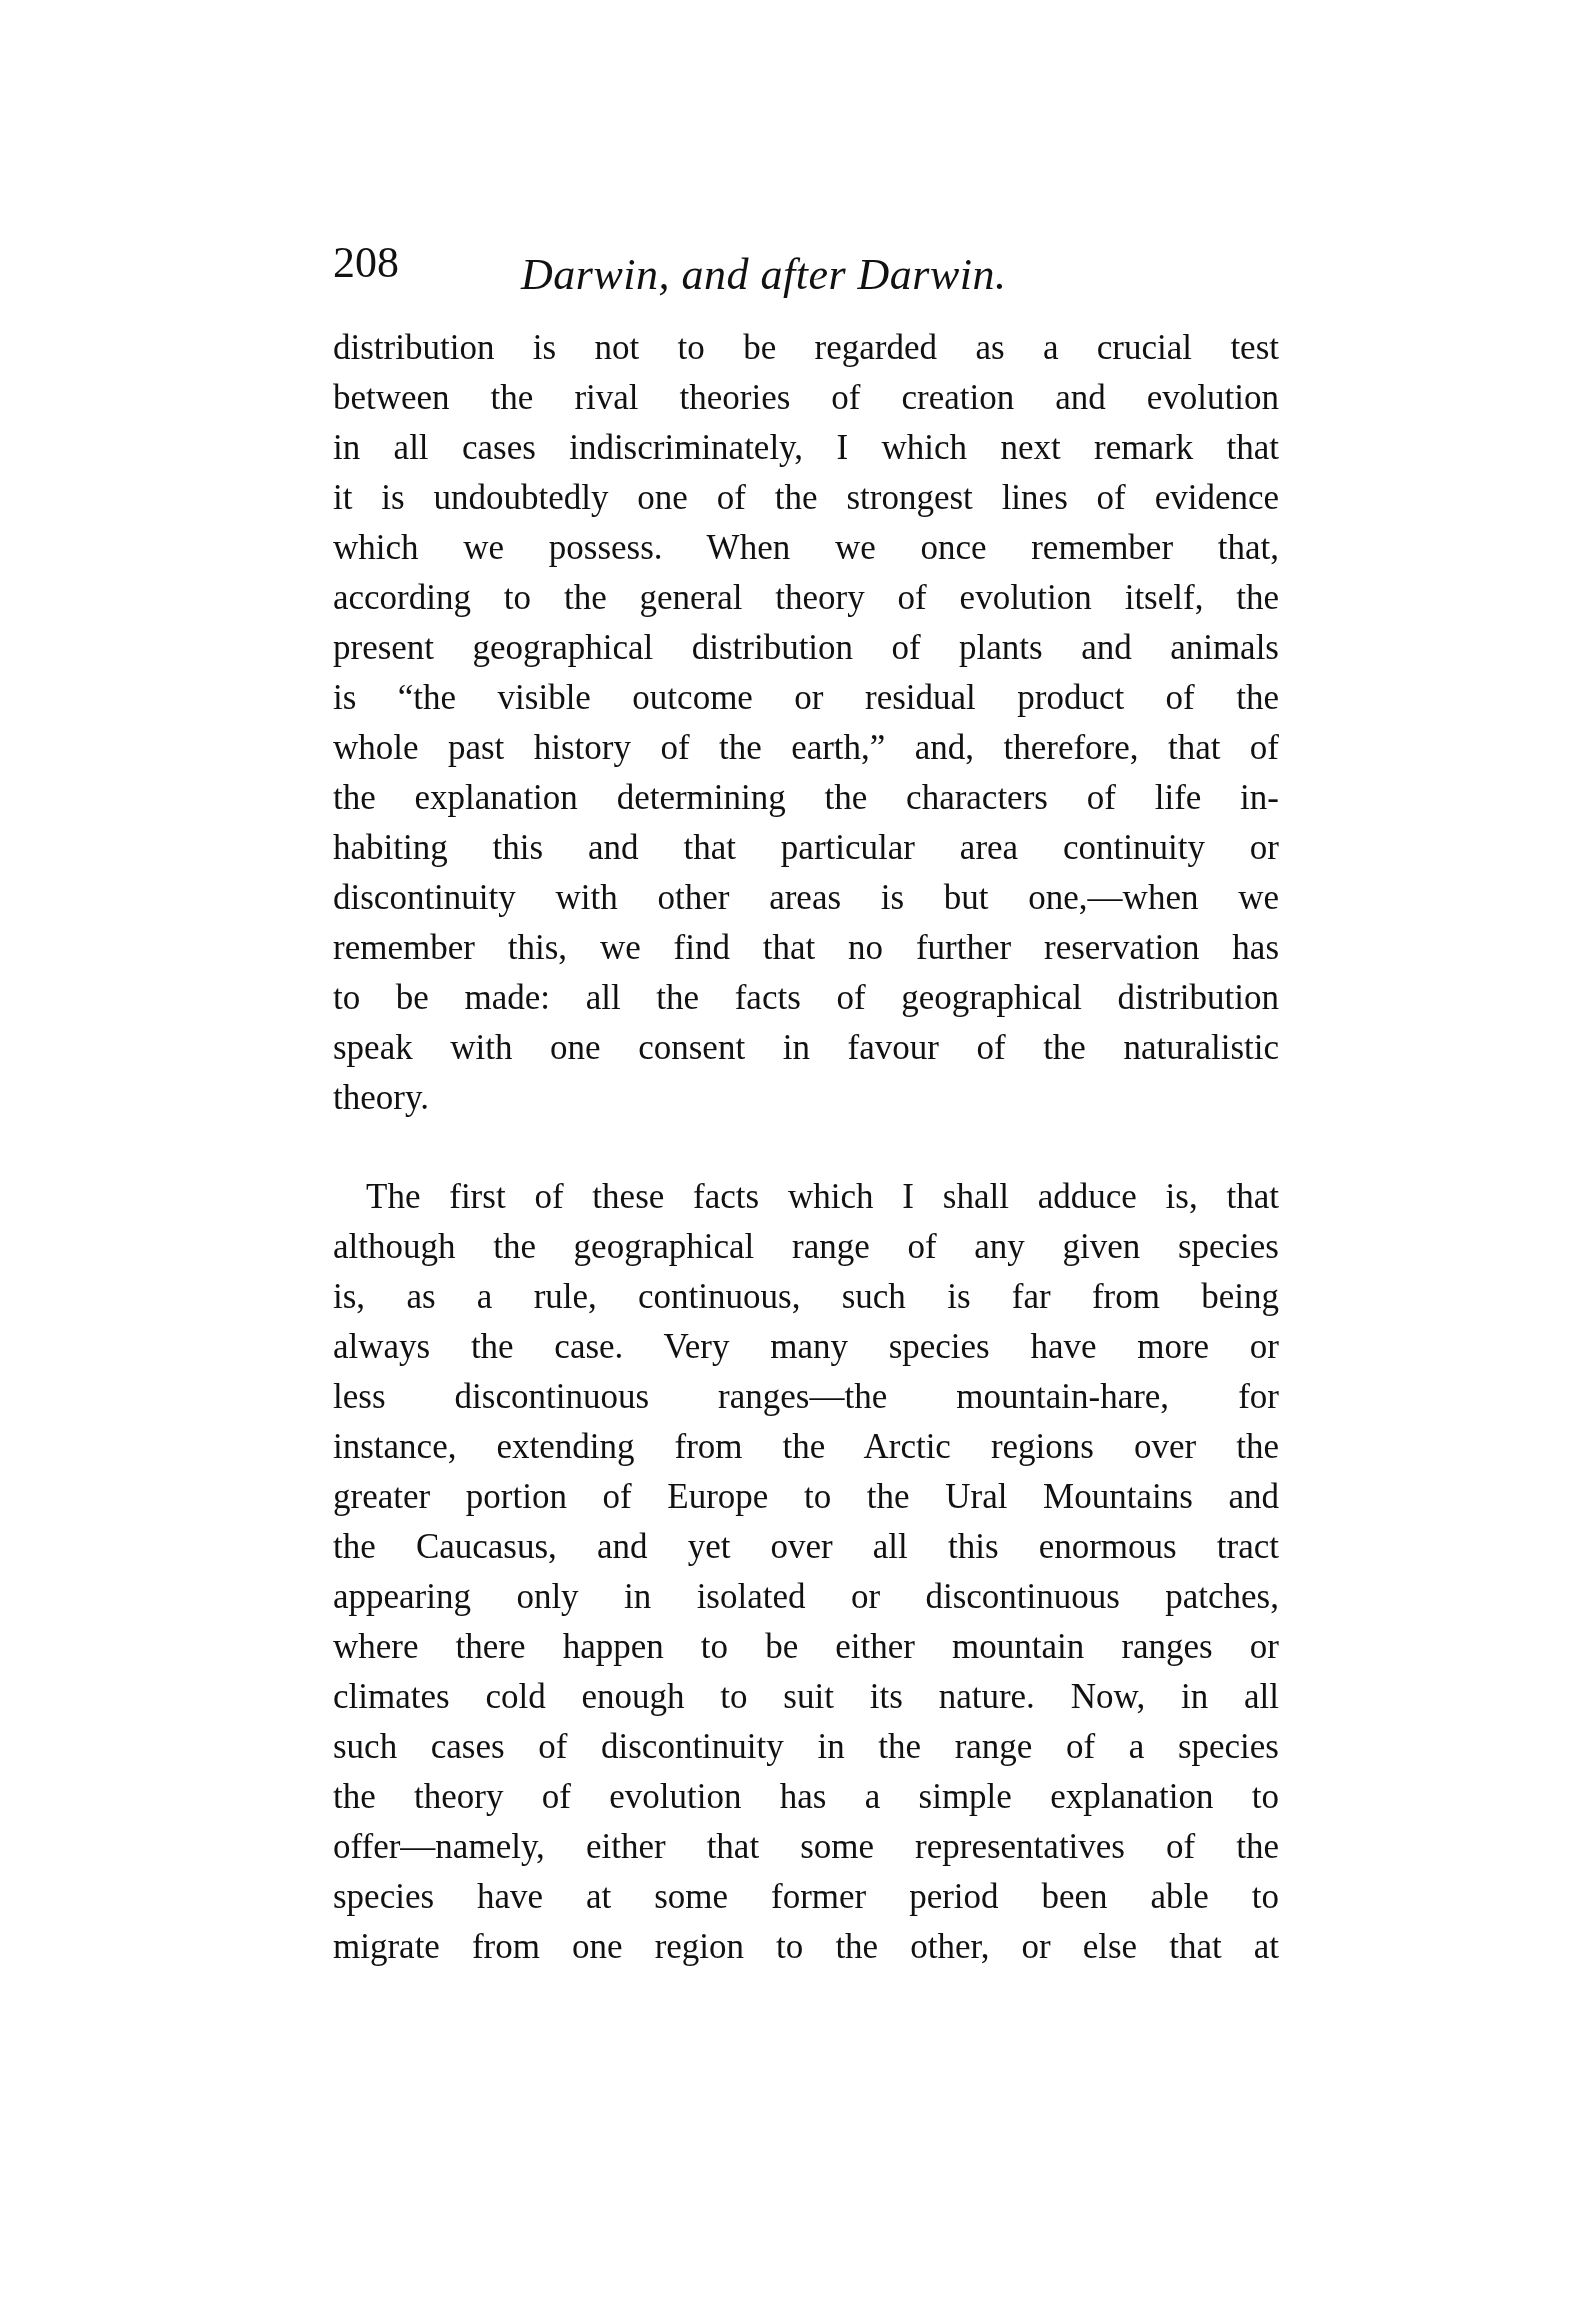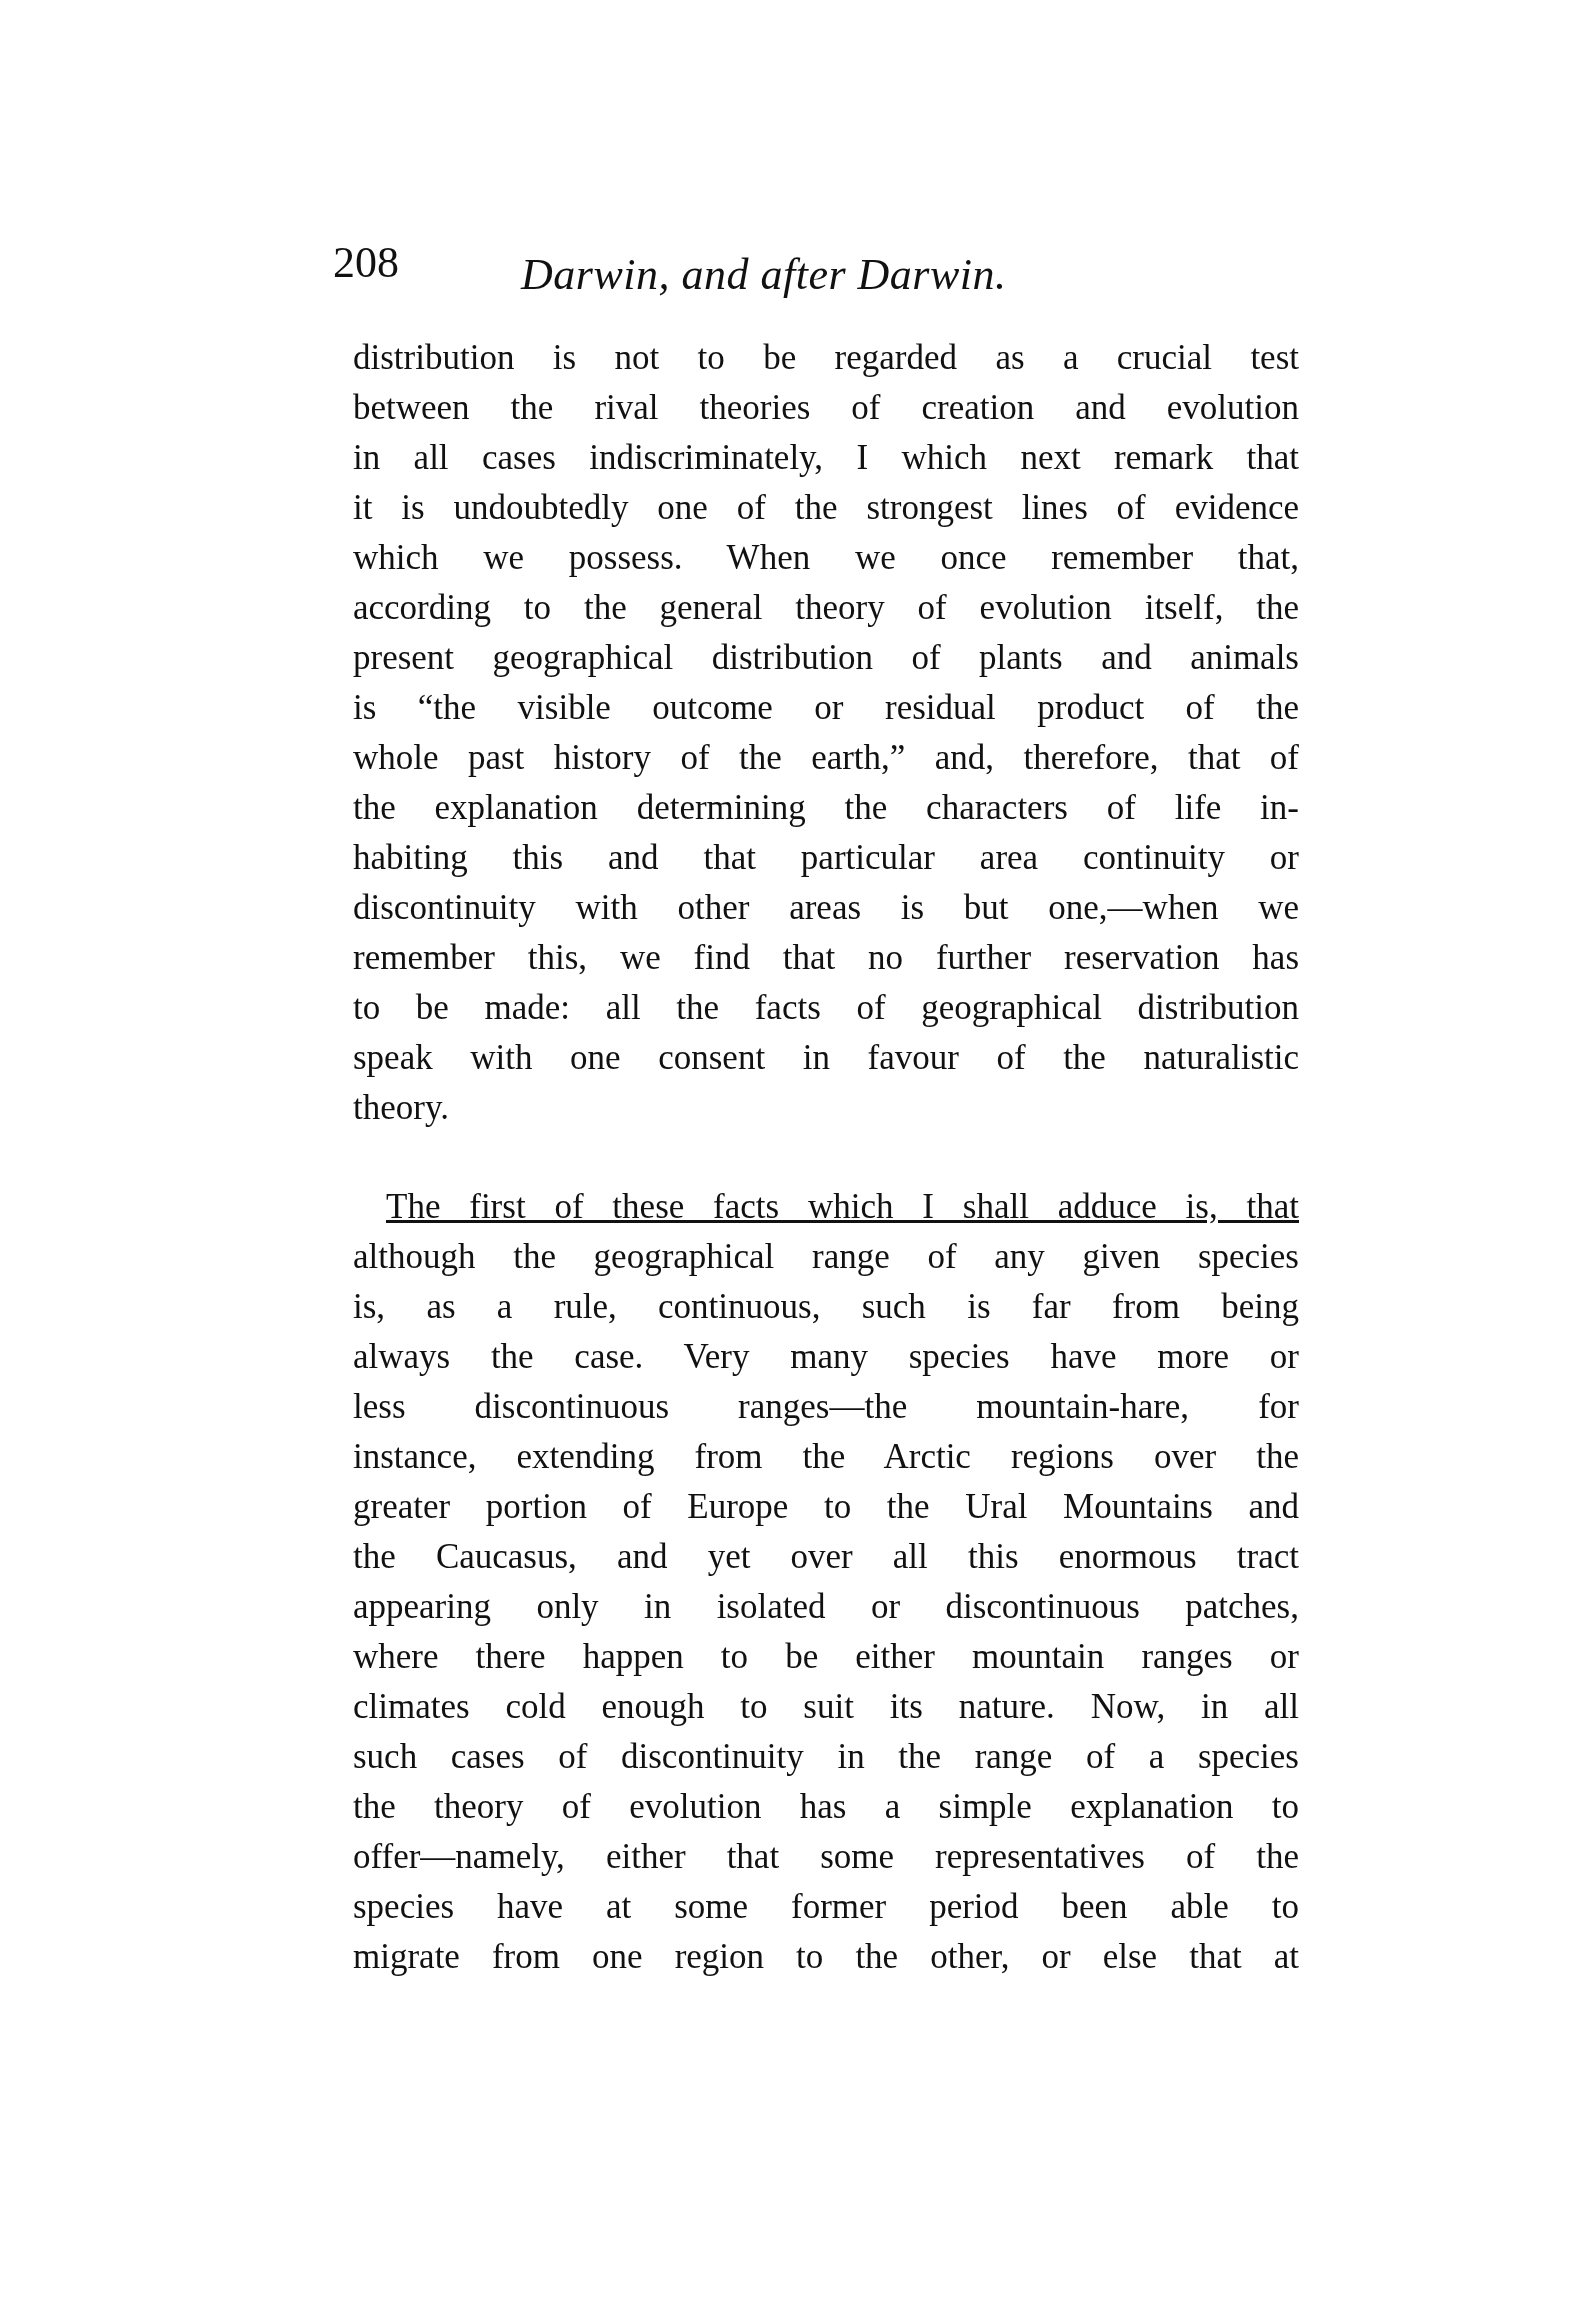--- a/index.html
+++ b/index.html
@@ -32,39 +32,37 @@
     .running-title {
       position: absolute;
       left: 188px;
       top: 12px;
       font-style: italic;
       letter-spacing: 0.5px;
     }
     .body-text {
       position: absolute;
       left: 333px;
-      top: 333px;
+      top: 323px;
       width: 946px;
       font-size: 35px;
-      margin-left: 20px;
     }
     .line {
       display: block;
       height: 50px;
       line-height: 50px;
       white-space: nowrap;
       text-align: justify;
       text-align-last: justify;
     }
     .line.last {
       text-align-last: left;
     }
     .line.indent {
       padding-left: 33px;
-      text-decoration: underline;
     }
     .para-gap {
       height: 49px;
     }
   </style>
 </head>
 <body>
 
 <div class="page-header">
   <span class="page-number">208</span>

